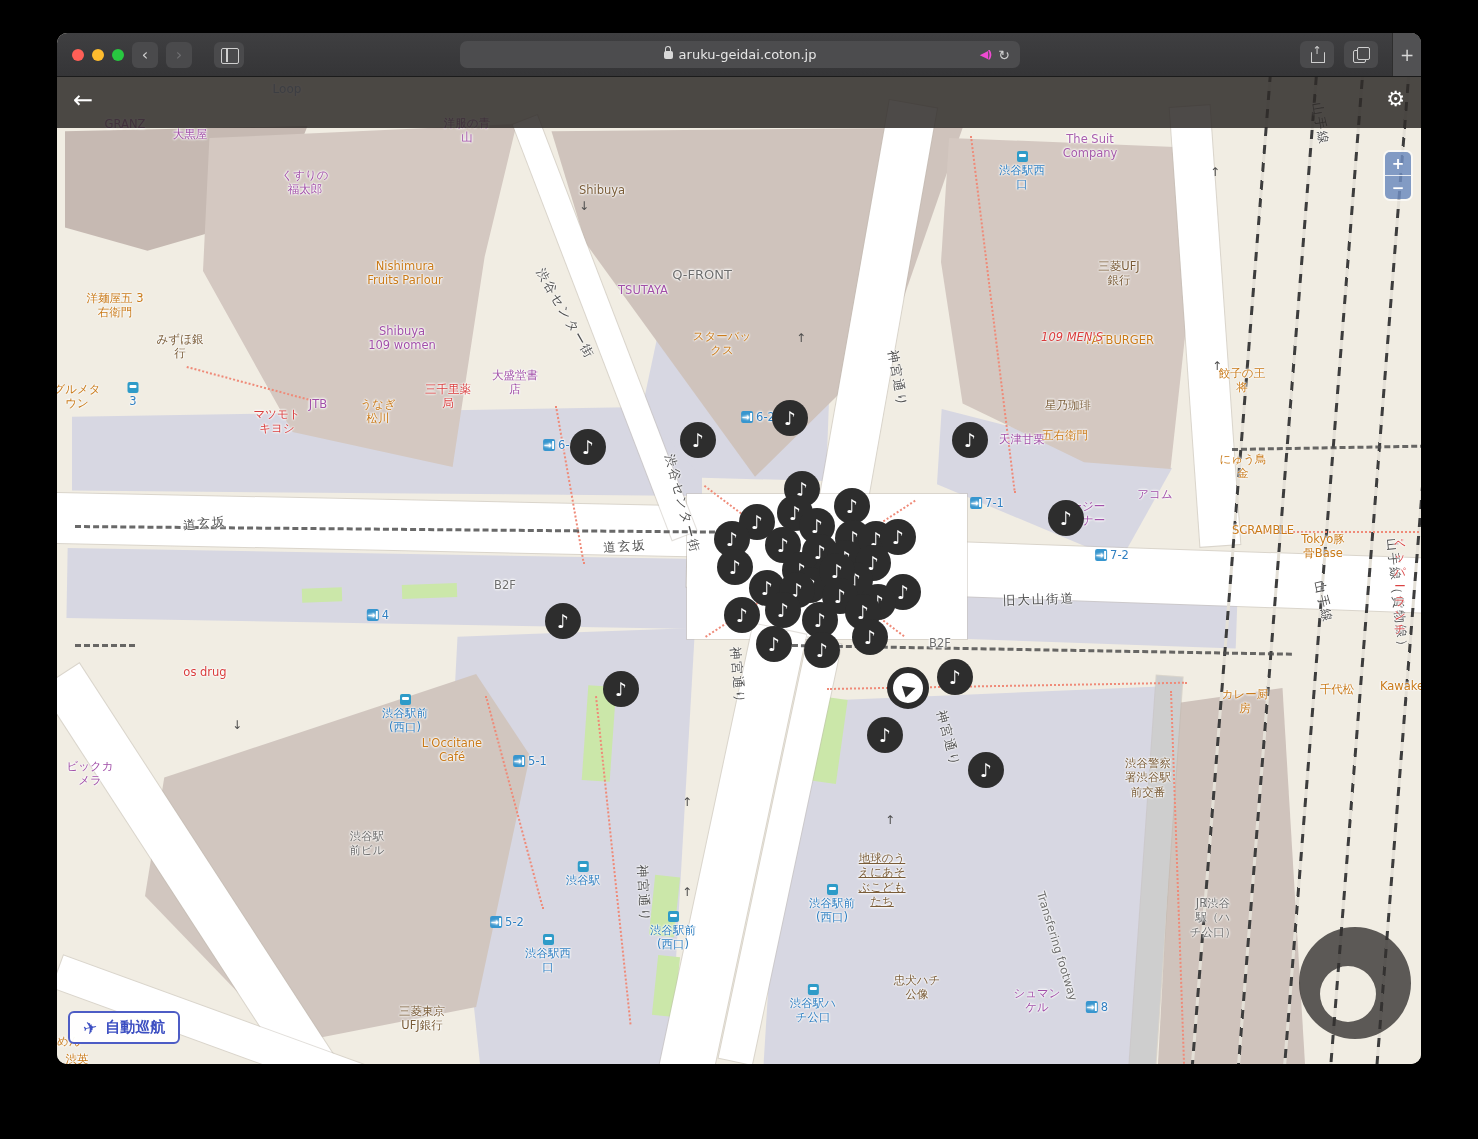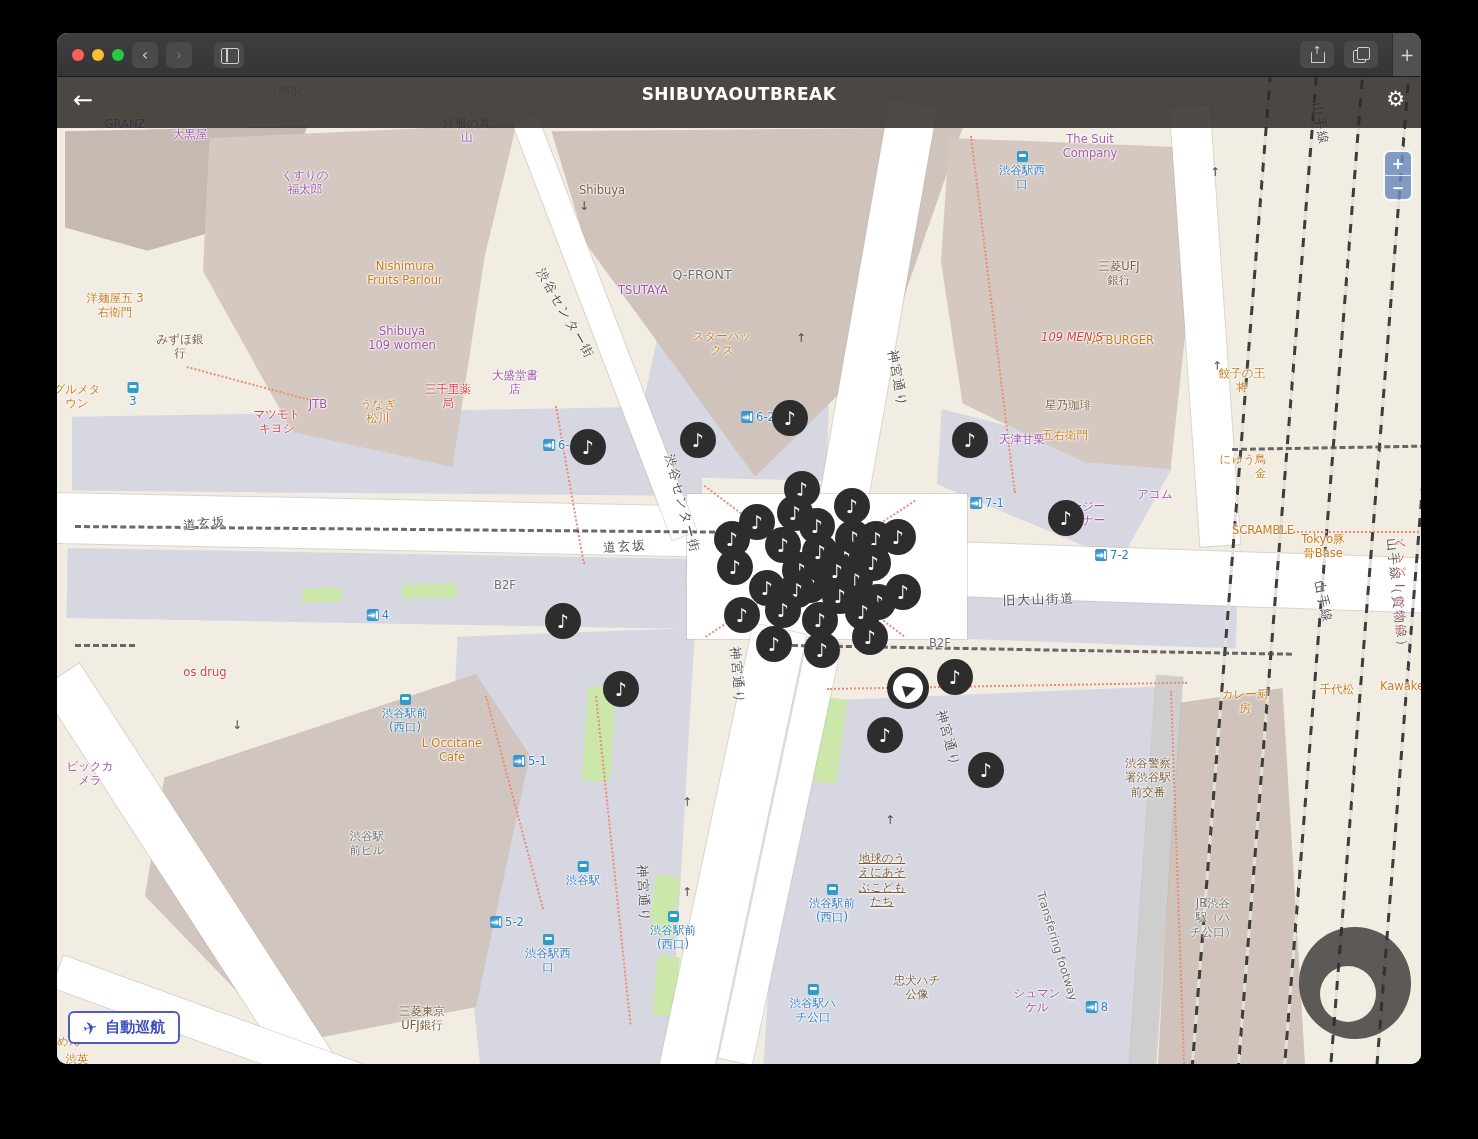--- a/index.html
+++ b/index.html
@@ -93,20 +93,28 @@
 <div id="window">
 
   <div id="toolbar">
     <div class="tl r"></div>
     <div class="tl y"></div>
     <div class="tl g"></div>
     <div class="navbtn">‹</div>
     <div class="navbtn dim">›</div>
     <div class="sidebtn"></div>
   </div>
+  <div id="urlbar">
+    <span class="lock"></span>
+    <span>aruku-geidai.coton.jp</span>
+    <span id="urlicons">
+      <span class="spk">◀)</span>
+      <span class="reload">↻</span>
+    </span>
+  </div>
   <div class="toolright">
     <div class="sharebtn"></div>
     <div class="tabsbtn"></div>
     <div class="newtab">+</div>
   </div>
 
   <div id="map">
 
     <div class="ped" style="left:15px;top:330px;width:630px;height:90px;clip-path:polygon(0 12%,100% 0,100% 100%,0 94%)"></div>
     <div class="ped" style="left:10px;top:478px;width:690px;height:70px;transform:rotate(1deg)"></div>
@@ -211,21 +219,21 @@
         <div class="poi" style="left: 20px; top: 306px; color: rgb(201, 122, 25); transform: translate(-50%, 0px);"><span style="white-space: pre-line;">グルメタ
 ウン</span></div>
         <div class="poi" style="left: 321px; top: 321px; color: rgb(201, 122, 25); transform: translate(-50%, 0px);"><span style="white-space: pre-line;">うなぎ
 松川</span></div>
         <div class="poi" style="left: 665px; top: 253px; color: rgb(201, 122, 25); transform: translate(-50%, 0px);"><span style="white-space: pre-line;">スターバッ
 クス</span></div>
         <div class="poi" style="left: 1008px; top: 352px; color: rgb(201, 122, 25); transform: translate(-50%, 0px);"><span style="white-space: pre-line;">五右衛門</span></div>
         <div class="poi" style="left: 1063px; top: 257px; color: rgb(201, 122, 25); transform: translate(-50%, 0px);"><span style="white-space: pre-line;">FATBURGER</span></div>
         <div class="poi" style="left: 1185px; top: 290px; color: rgb(201, 122, 25); transform: translate(-50%, 0px);"><span style="white-space: pre-line;">餃子の王
 将</span></div>
-        <div class="poi" style="left: 1186px; top: 376px; color: rgb(201, 122, 25); transform: translate(-50%, 0px); text-align: right;"><span style="white-space: pre-line;">にゅう鳥
+        <div class="poi" style="left: 1186px; top: 376px; color: rgb(201, 122, 25); transform: translate(-50%, 0px);"><span style="white-space: pre-line;">にゅう鳥
 金</span></div>
         <div class="poi" style="left: 1206px; top: 447px; color: rgb(201, 122, 25); transform: translate(-50%, 0px);"><span style="white-space: pre-line;">SCRAMBLE</span></div>
         <div class="poi" style="left: 1188px; top: 611px; color: rgb(201, 122, 25); transform: translate(-50%, 0px);"><span style="white-space: pre-line;">カレー厨
 房</span></div>
         <div class="poi" style="left: 1280px; top: 606px; color: rgb(201, 122, 25); transform: translate(-50%, 0px);"><span style="white-space: pre-line;">千代松</span></div>
         <div class="poi" style="left: 1345px; top: 603px; color: rgb(201, 122, 25); transform: translate(-50%, 0px);"><span style="white-space: pre-line;">Kawake</span></div>
         <div class="poi" style="left: 0px; top: 958px; color: rgb(201, 122, 25); transform: translate(-50%, 0px); opacity: 0.9;"><span style="white-space: pre-line;">らあめん</span></div>
         <div class="poi" style="left: 20px; top: 976px; color: rgb(201, 122, 25); transform: translate(-50%, 0px);"><span style="white-space: pre-line;">渋英</span></div>
         <div class="poi" style="left: 395px; top: 660px; color: rgb(201, 122, 25); transform: translate(-50%, 0px);"><span style="white-space: pre-line;">L'Occitane
 Café</span></div>
@@ -481,17 +489,16 @@
     </div>
 
     <div id="cruise">
       <span class="plane">✈</span>
       <span>自動巡航</span>
     </div>
   </div>
 
   <div id="pagehdr">
     <div class="backarrow">←</div>
-    <div class="t">SHIBUYAOUTBREAK</div>
     <div class="gear">⚙</div>
   </div>
 
 </div>
 
 </body></html>

